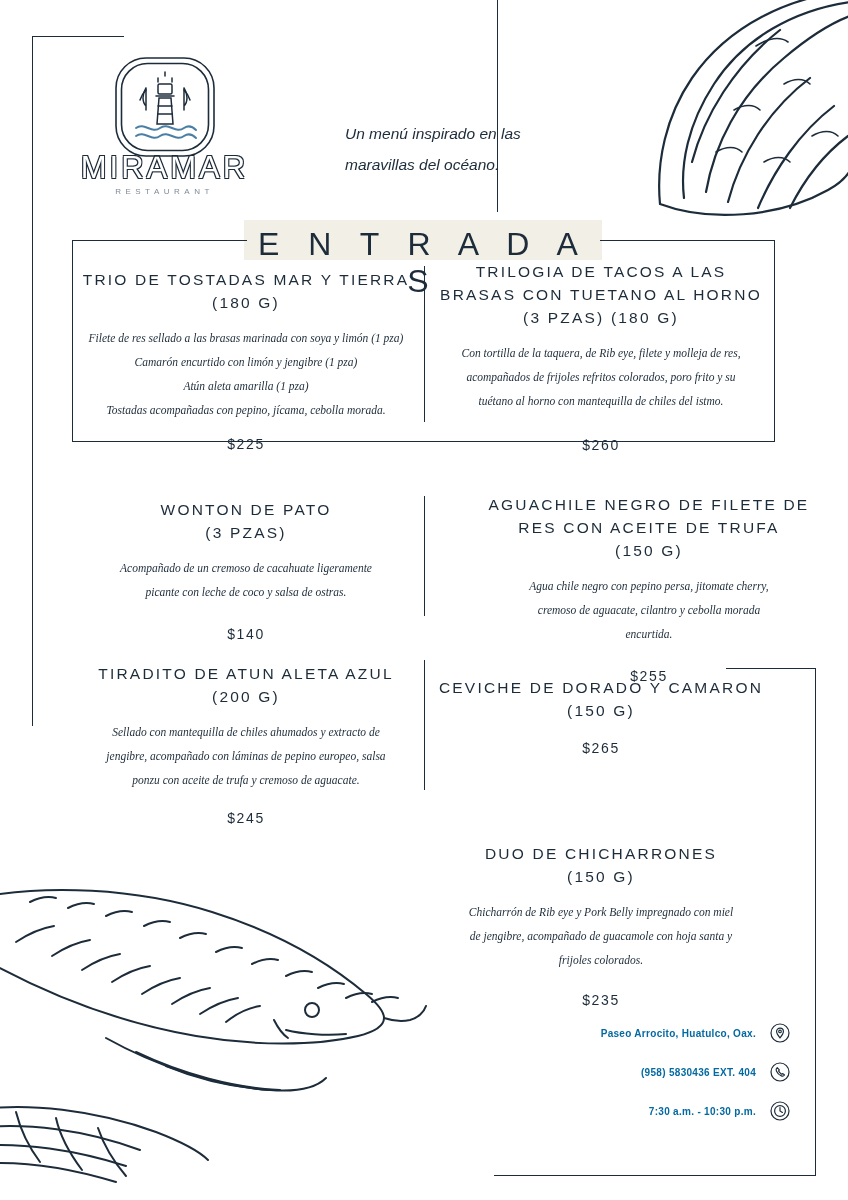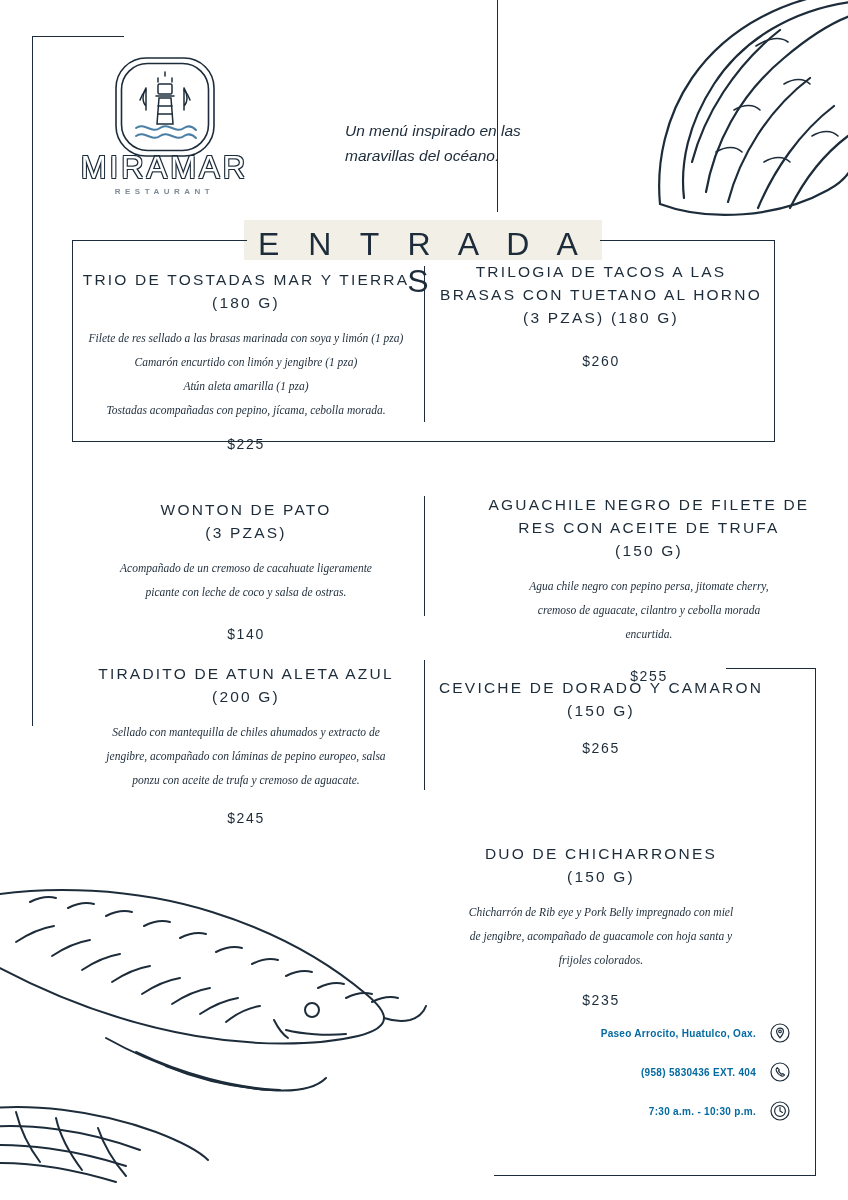--- a/index.html
+++ b/index.html
@@ -115,32 +115,31 @@
       -1px -1px 0 #1d2c3a, 1px -1px 0 #1d2c3a,
       -1px 1px 0 #1d2c3a, 1px 1px 0 #1d2c3a;
     margin-top: -16px;
     font-weight: 400;
   }
   .logo-sub {
     font-size: 8px;
     letter-spacing: 4.5px;
     color: #7e8b96;
     margin-top: 1px;
-    font-weight: bold;
   }
 
   
   .tagline {
     position: absolute;
     left: 345px;
     top: 118px;
     width: 230px;
     font-style: italic;
     font-size: 15.5px;
-    line-height: 25px;
+    line-height: 31px;
     color: #1d2c3a;
     font-family: "Liberation Sans", sans-serif;
   }
 
   
   .section-band {
     position: absolute;
     left: 244px;
     top: 220px;
     width: 358px;
@@ -392,20 +391,21 @@
     <div class="item-desc" style="white-space: pre-line;">Filete de res sellado a las brasas marinada con soya y limón (1 pza)
 Camarón encurtido con limón y jengibre (1 pza)
 Atún aleta amarilla (1 pza)
 Tostadas acompañadas con pepino, jícama, cebolla morada.</div>
     <div class="item-price">$225</div>
   </div>
 
   <div class="item" style="left:436px; top:260px; width:330px;">
     <div class="item-name">TRILOGIA DE TACOS A LAS BRASAS CON TUETANO AL HORNO</div>
     <div class="item-weight">(3 PZAS) (180 G)</div>
+    <div class="item-desc" style="padding:0 24px;">Con tortilla de la taquera, de Rib eye, filete y molleja de res, acompañados de frijoles refritos colorados, poro frito y su tuétano al horno con mantequilla de chiles del istmo.</div>
     <div class="item-price" style="margin-top:24px;">$260</div>
   </div>
 
   <div class="item" style="left:78px; top:498px; width:336px;">
     <div class="item-name">WONTON DE PATO</div>
     <div class="item-weight">(3 PZAS)</div>
     <div class="item-desc" style="padding:0 28px;">Acompañado de un cremoso de cacahuate ligeramente picante con leche de coco y salsa de ostras.</div>
     <div class="item-price" style="margin-top:22px;">$140</div>
   </div>
 

